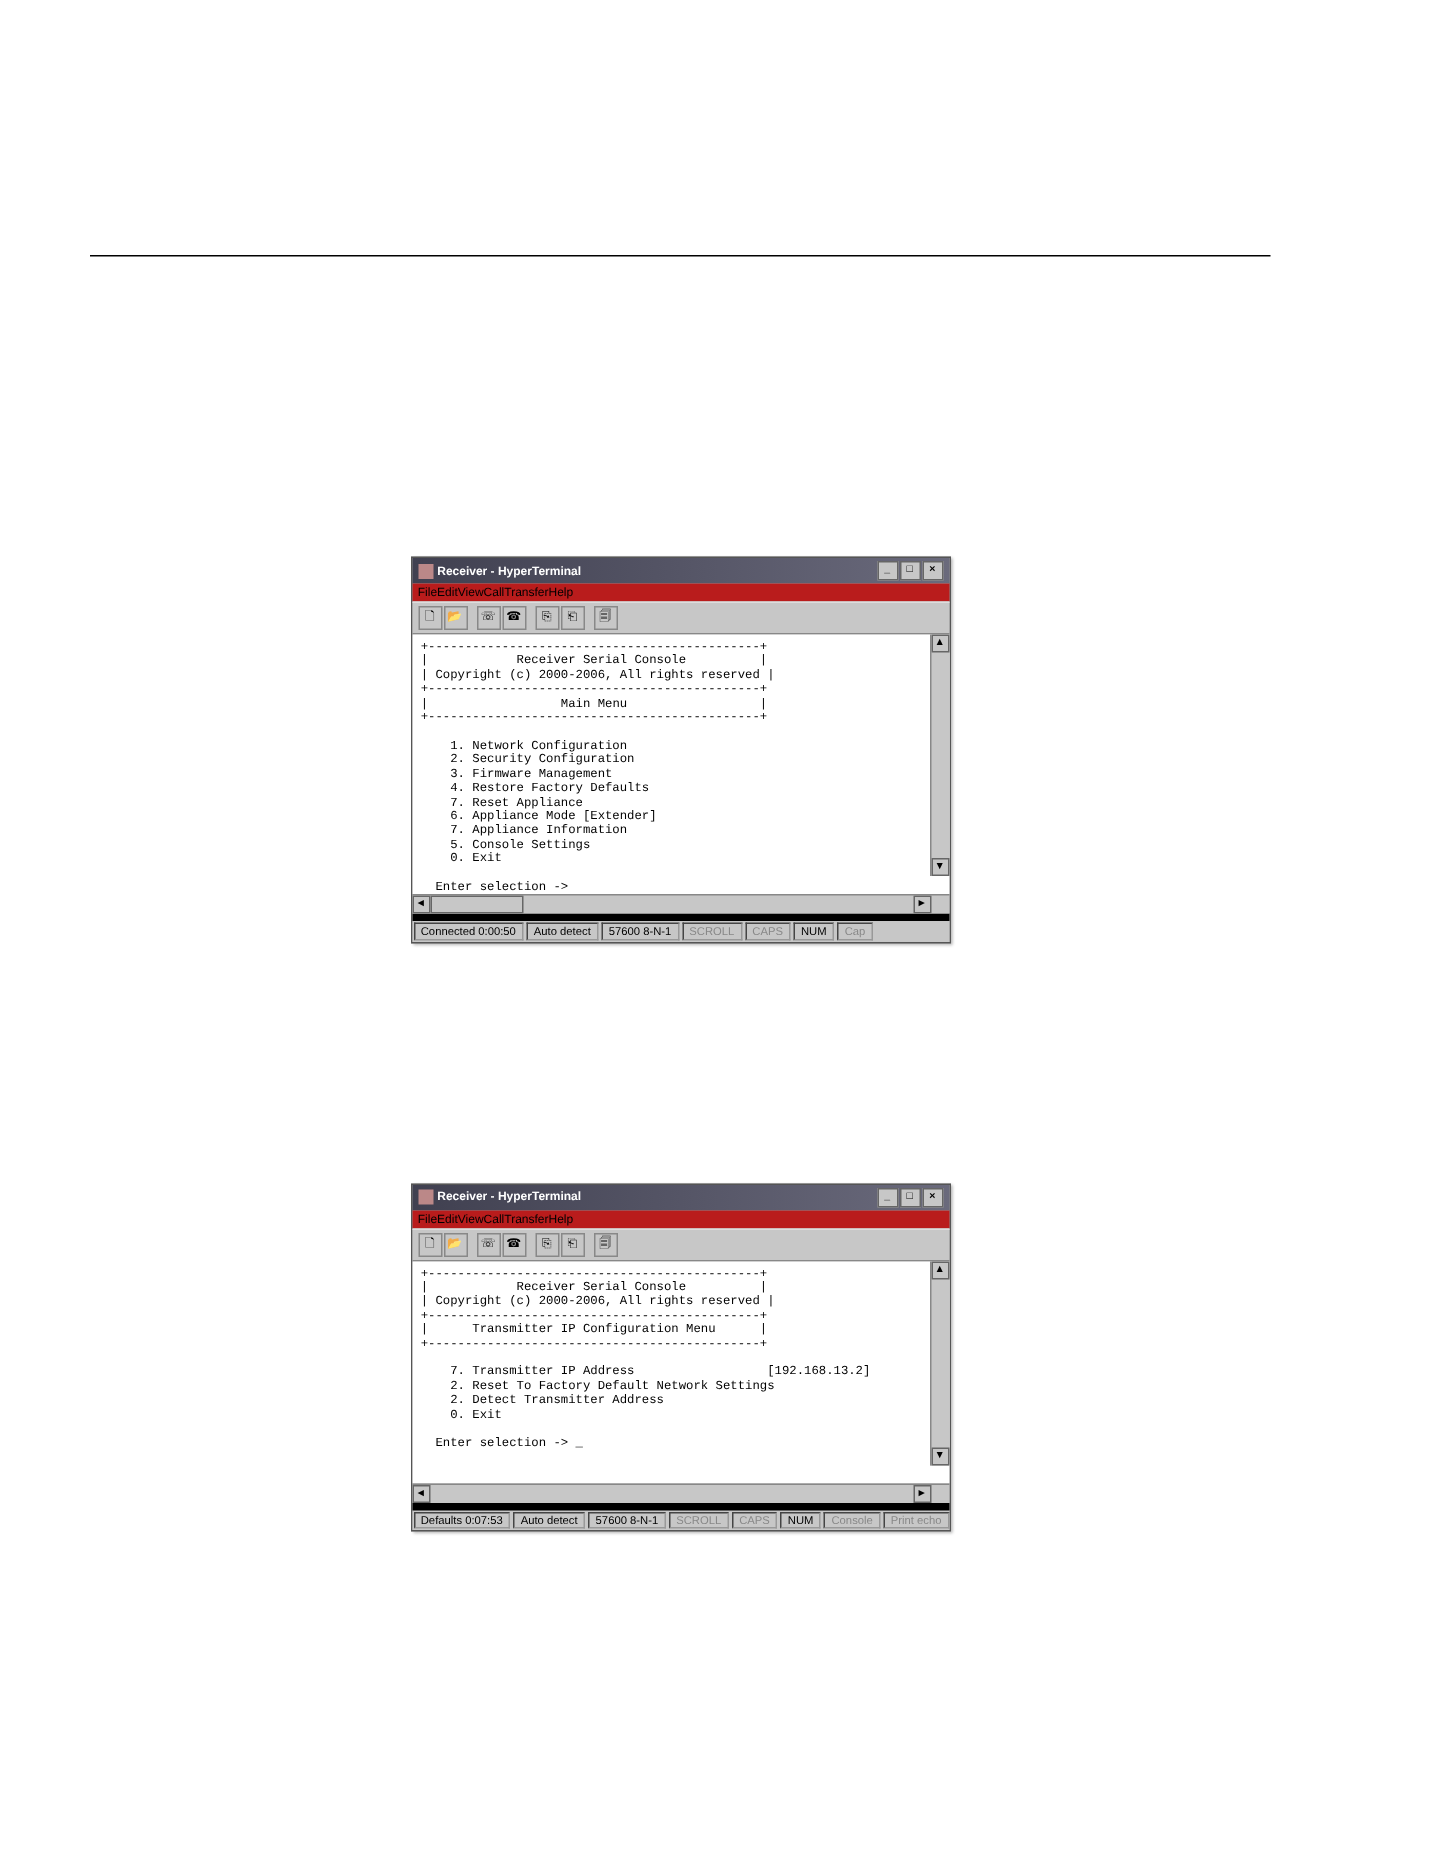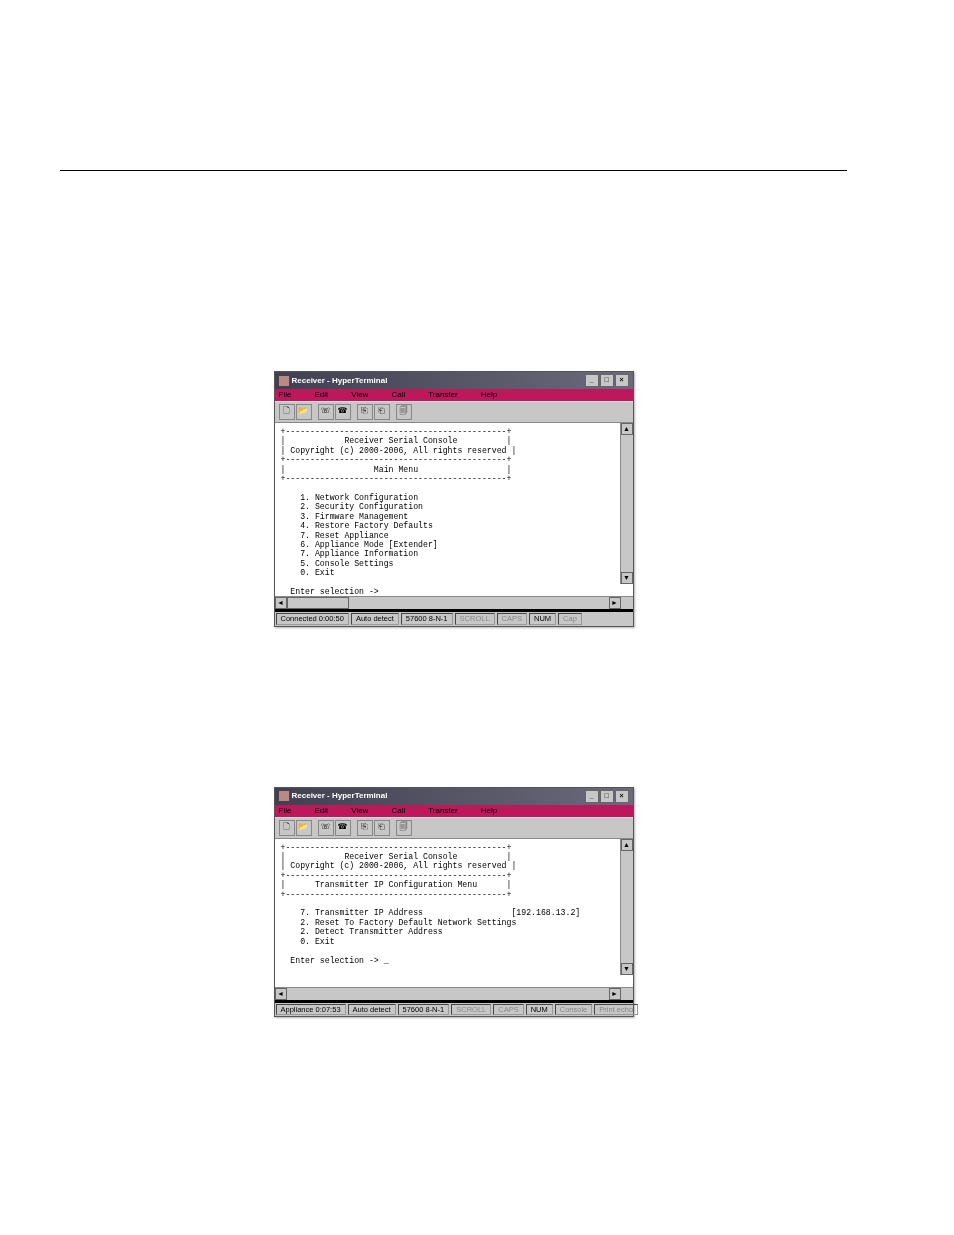--- a/index.html
+++ b/index.html
@@ -57,25 +57,25 @@
     width: 12px;
     height: 11px;
     background: #c7c7c7;
     border: 1px solid #666;
     font-size: 7px;
     line-height: 9px;
     text-align: center;
     color: #000;
   }
   .menubar {
-    background: #be185d;
+    background: #b91c1c;
     padding: 2px 4px;
     font-size: 8px;
     display: flex;
-    gap: 23px;
+    gap: 0;
   }
   .toolbar {
     background: #c7c7c7;
     padding: 2px 4px;
     display: flex;
     gap: 1px;
     border-top: 1px solid #ddd;
     border-bottom: 1px solid #888;
   }
   .tool-btn {
@@ -128,21 +128,21 @@
   .hscroll .left { left:0; top:0; }
   .hscroll .right { right:12px; top:0; }
   .hscroll .thumb {
     position:absolute; left:12px; top:0; width:60px; height:10px;
     background:#c7c7c7; border:1px solid #666;
   }
   .statusbar {
     background: #c7c7c7;
     display: flex;
     font-size: 7.5px;
-    border-top: 3px solid #000000;
+    border-top: 5px solid #000000;
   }
   .status-pane {
     border: 1px inset #999;
     padding: 1px 4px;
     margin: 1px;
     white-space: nowrap;
     color: #000;
   }
   .status-pane.dim { color: #888; }
   .term-wrap { position: relative; }
@@ -274,21 +274,21 @@
       <div class="vscroll">
         <div class="arrow up">▲</div>
         <div class="arrow down">▼</div>
       </div>
     </div>
     <div class="hscroll">
       <div class="arrow left">◄</div>
       <div class="arrow right">►</div>
     </div>
     <div class="statusbar">
-      <div class="status-pane">Appliance 0:07:53</div>
+      <div class="status-pane">Defaults 0:07:53</div>
       <div class="status-pane">Auto detect</div>
       <div class="status-pane">57600 8-N-1</div>
       <div class="status-pane dim">SCROLL</div>
       <div class="status-pane dim">CAPS</div>
       <div class="status-pane">NUM</div>
       <div class="status-pane dim">Console</div>
       <div class="status-pane dim">Print echo</div>
     </div>
   </div>
 

